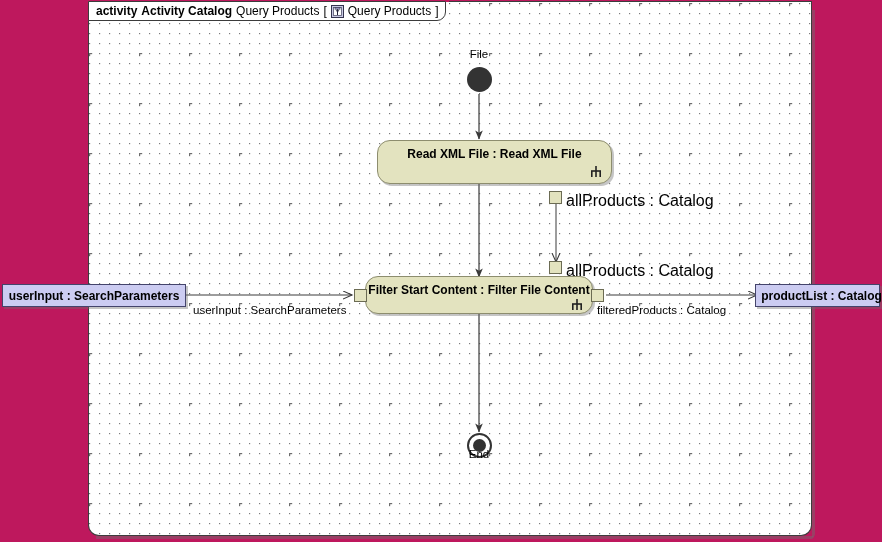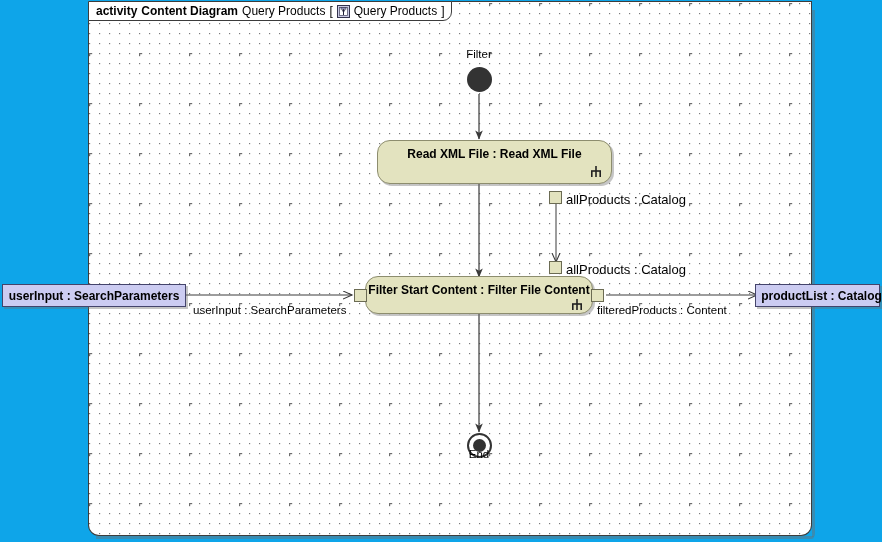--- a/index.html
+++ b/index.html
@@ -13,21 +13,21 @@
     position: relative;
     overflow: hidden;
     font-family: "Liberation Sans", sans-serif;
   }
 
   
   #canvas {
     position: absolute;
     left: 0; top: 0;
     width: 882px; height: 542px;
-    background: #0ea5e9;
+    background: #be185d;
   }
 
   
   #frame {
     position: absolute;
     left: 88px;
     top: 2px;
     width: 724px;
     height: 534px;
     border: 1px solid #3c3c3c;
@@ -133,21 +133,21 @@
     position: absolute;
     width: 13px;
     height: 13px;
     background: #e3e3bf;
     border: 1px solid #6b6b53;
     box-sizing: border-box;
     z-index: 5;
   }
   .pin-label {
     position: absolute;
-    font-size: 13px;
+    font-size: 16px;
     color: #000;
     white-space: nowrap;
     z-index: 5;
   }
 
   
   .param {
     position: absolute;
     background: #ccccf2;
     border: 1px solid #44446b;
@@ -238,21 +238,21 @@
     </g>
   </svg>
 
   <div class="frame-shadow-r"></div>
   <div class="frame-shadow-b"></div>
 
   <div class="frame-top" style="left:449px; width:363px; top:1px;"></div>
 
   <div id="frame-title">
     <span class="kw">activity</span>
-    <span class="kw">Content Diagram</span>
+    <span class="kw">Activity Catalog</span>
     <span class="nm">Query Products</span>
     <span class="nm">[</span>
     <span class="diagicon">
       <svg width="13" height="13" viewBox="0 0 13 13">
         <rect x="0.5" y="0.5" width="12" height="12" fill="#c9c9e4" stroke="#33334d" stroke-width="1"></rect>
         <rect x="2.5" y="2.5" width="8" height="8" fill="#ffffff" stroke="#55556e" stroke-width="0.8"></rect>
         <line x1="6.5" y1="3" x2="6.5" y2="10" stroke="#22223a" stroke-width="1"></line>
         <polygon points="6.5,7.4 4.7,5.2 8.3,5.2" fill="#22223a"></polygon>
         <rect x="4" y="2.6" width="5" height="1.6" fill="#9a9ac4" stroke="#33334d" stroke-width="0.6"></rect>
       </svg>
@@ -277,21 +277,21 @@
 
     <line x1="556" y1="204" x2="556" y2="262" stroke="#3a3a3a" stroke-width="1" marker-end="url(#arrowOpen)"></line>
 
     <line x1="186" y1="295" x2="352" y2="295" stroke="#3a3a3a" stroke-width="1" marker-end="url(#arrowOpen)"></line>
 
     <line x1="606" y1="295" x2="757" y2="295" stroke="#3a3a3a" stroke-width="1" marker-end="url(#arrowOpen)"></line>
 
     <line x1="479" y1="314" x2="479" y2="432" stroke="#3a3a3a" stroke-width="1.2" marker-end="url(#arrowFull)"></line>
   </svg>
 
-  <div class="endpoint-label" style="left:439px; top:48px; width:80px;">Filter</div>
+  <div class="endpoint-label" style="left:439px; top:48px; width:80px;">File</div>
   <div class="initial" style="left:467px; top:67px;"></div>
 
   <div class="action" style="left:377px; top:140px; width:235px; height:44px;">
     <div class="title">Read XML File : Read XML File</div>
     <span class="rake">
       <svg width="12" height="13" viewBox="0 0 12 13">
         <line x1="1" y1="6" x2="11" y2="6" stroke="#222" stroke-width="1.6"></line>
         <line x1="1.8" y1="6" x2="1.8" y2="12" stroke="#222" stroke-width="1.6"></line>
         <line x1="6" y1="6" x2="6" y2="12" stroke="#222" stroke-width="1.6"></line>
         <line x1="10.2" y1="6" x2="10.2" y2="12" stroke="#222" stroke-width="1.6"></line>
@@ -325,19 +325,19 @@
 
   <div class="param" style="left:2px; top:284px; width:184px; height:23px;">
     <span>userInput : SearchParameters</span>
   </div>
 
   <div class="param" style="left:755px; top:284px; width:125px; height:23px;padding-left:8px;">
     <span>productList : Catalog</span>
   </div>
 
   <div class="edge-label" style="left:193px; top:304px;">userInput : SearchParameters</div>
-  <div class="edge-label" style="left:597px; top:304px;">filteredProducts : Content</div>
+  <div class="edge-label" style="left:597px; top:304px;">filteredProducts : Catalog</div>
 
   <div class="final-outer" style="left:467px; top:433px;"></div>
   <div class="final-inner" style="left:473px; top:439px;"></div>
   <div class="endpoint-label" style="left:439px; top:448px; width:80px;">End</div>
 
 </div>
 
 </body></html>

